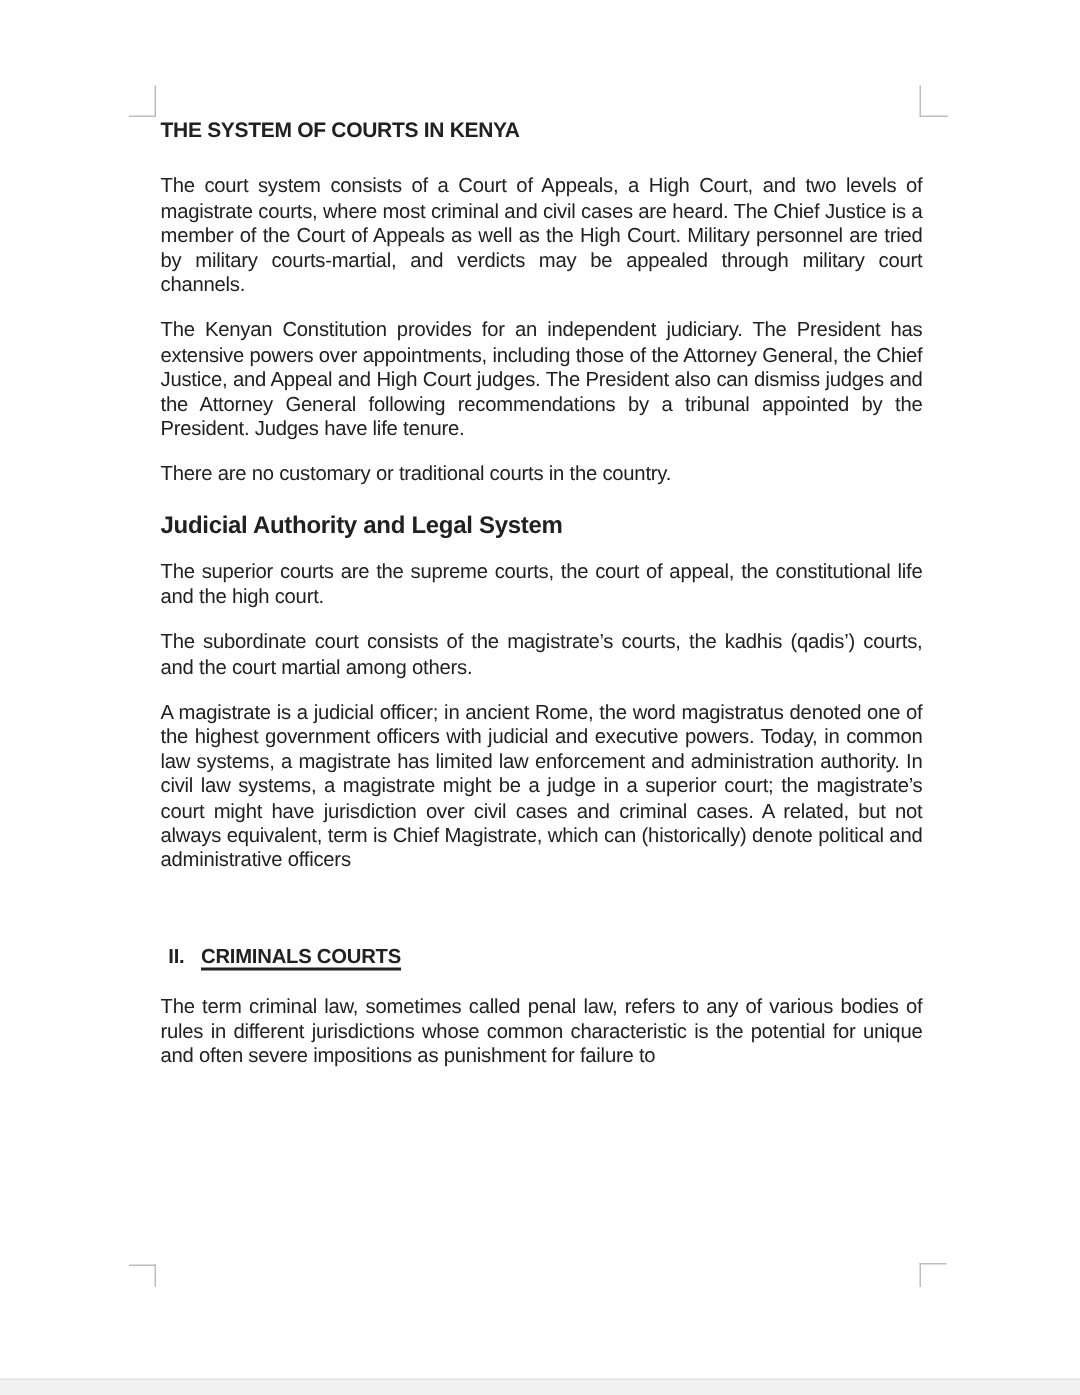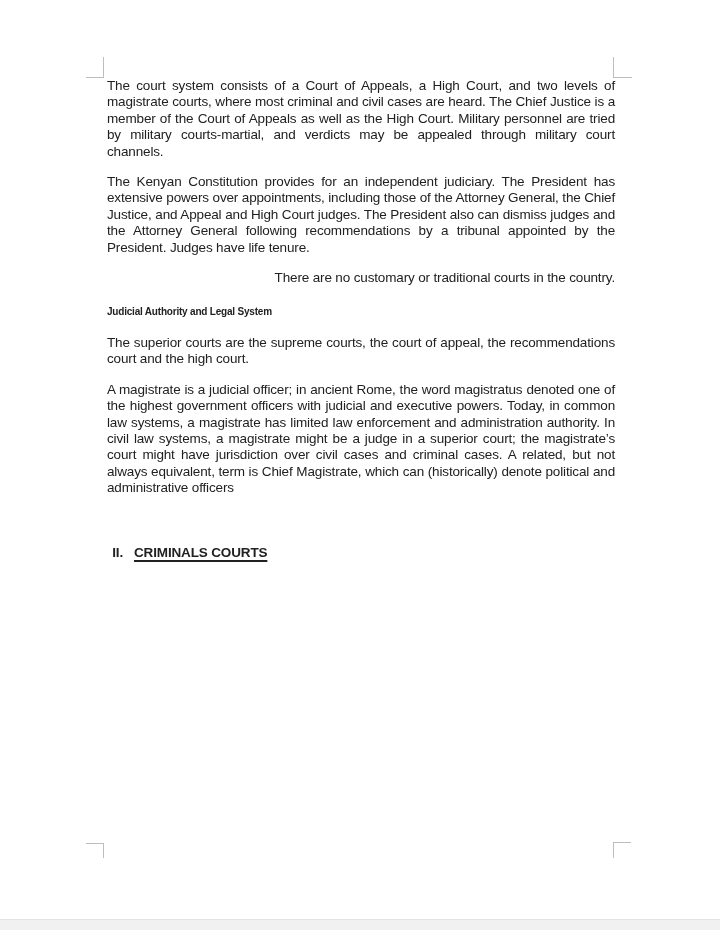--- a/index.html
+++ b/index.html
@@ -29,24 +29,24 @@
     font-size: 14px;
     font-weight: bold;
     letter-spacing: -0.2px;
     margin: 0 0 22px 0;
   }
   .para {
     margin: 0 0 14px 0;
     text-align: justify;
   }
   .para.single {
-    text-align: right;
+    text-align: left;
   }
   .heading {
-    font-size: 10px;
+    font-size: 16px;
     font-weight: bold;
     letter-spacing: -0.2px;
     margin: 18px 0 14px 0;
   }
   .list-item {
     margin: 18px 0 17px 0;
     font-weight: bold;
   }
   .list-item.spaced {
     margin-top: 48px;
@@ -99,37 +99,40 @@
 </head>
 <body>
 
 <div class="crop-mark tl"></div>
 <div class="crop-mark tr"></div>
 <div class="crop-mark bl"></div>
 <div class="crop-mark br"></div>
 
 <div class="content">
 
+  <div class="title">THE SYSTEM OF COURTS IN KENYA</div>
 
   <p class="para">The court system consists of a Court of Appeals, a High Court, and two levels of magistrate courts, where most criminal and civil cases are heard. The Chief Justice is a member of the Court of Appeals as well as the High Court. Military personnel are tried by military courts-martial, and verdicts may be appealed through military court channels.</p>
 
   <p class="para">The Kenyan Constitution provides for an independent judiciary. The President has extensive powers over appointments, including those of the Attorney General, the Chief Justice, and Appeal and High Court judges. The President also can dismiss judges and the Attorney General following recommendations by a tribunal appointed by the President. Judges have life tenure.</p>
 
   <p class="para single">There are no customary or traditional courts in the country.</p>
 
   <div class="heading">Judicial Authority and Legal System</div>
 
 
 
-  <p class="para">The superior courts are the supreme courts, the court of appeal, the recommendations court and the high court.</p>
+  <p class="para">The superior courts are the supreme courts, the court of appeal, the constitutional life and the high court.</p>
 
+  <p class="para">The subordinate court consists of the magistrate’s courts, the kadhis (qadis’) courts, and the court martial among others.</p>
 
 
   <p class="para">A magistrate is a judicial officer; in ancient Rome, the word magistratus denoted one of the highest government officers with judicial and executive powers. Today, in common law systems, a magistrate has limited law enforcement and administration authority. In civil law systems, a magistrate might be a judge in a superior court; the magistrate’s court might have jurisdiction over civil cases and criminal cases. A related, but not always equivalent, term is Chief Magistrate, which can (historically) denote political and administrative officers</p>
 
   <div class="list-item spaced">
     <span class="list-numeral">II.</span><span class="list-label">CRIMINALS COURTS</span>
   </div>
 
+  <p class="para">The term criminal law, sometimes called penal law, refers to any of various bodies of rules in different jurisdictions whose common characteristic is the potential for unique and often severe impositions as punishment for failure to</p>
 
 </div>
 
 <div class="bottom-strip"></div>
 
 </body></html>

